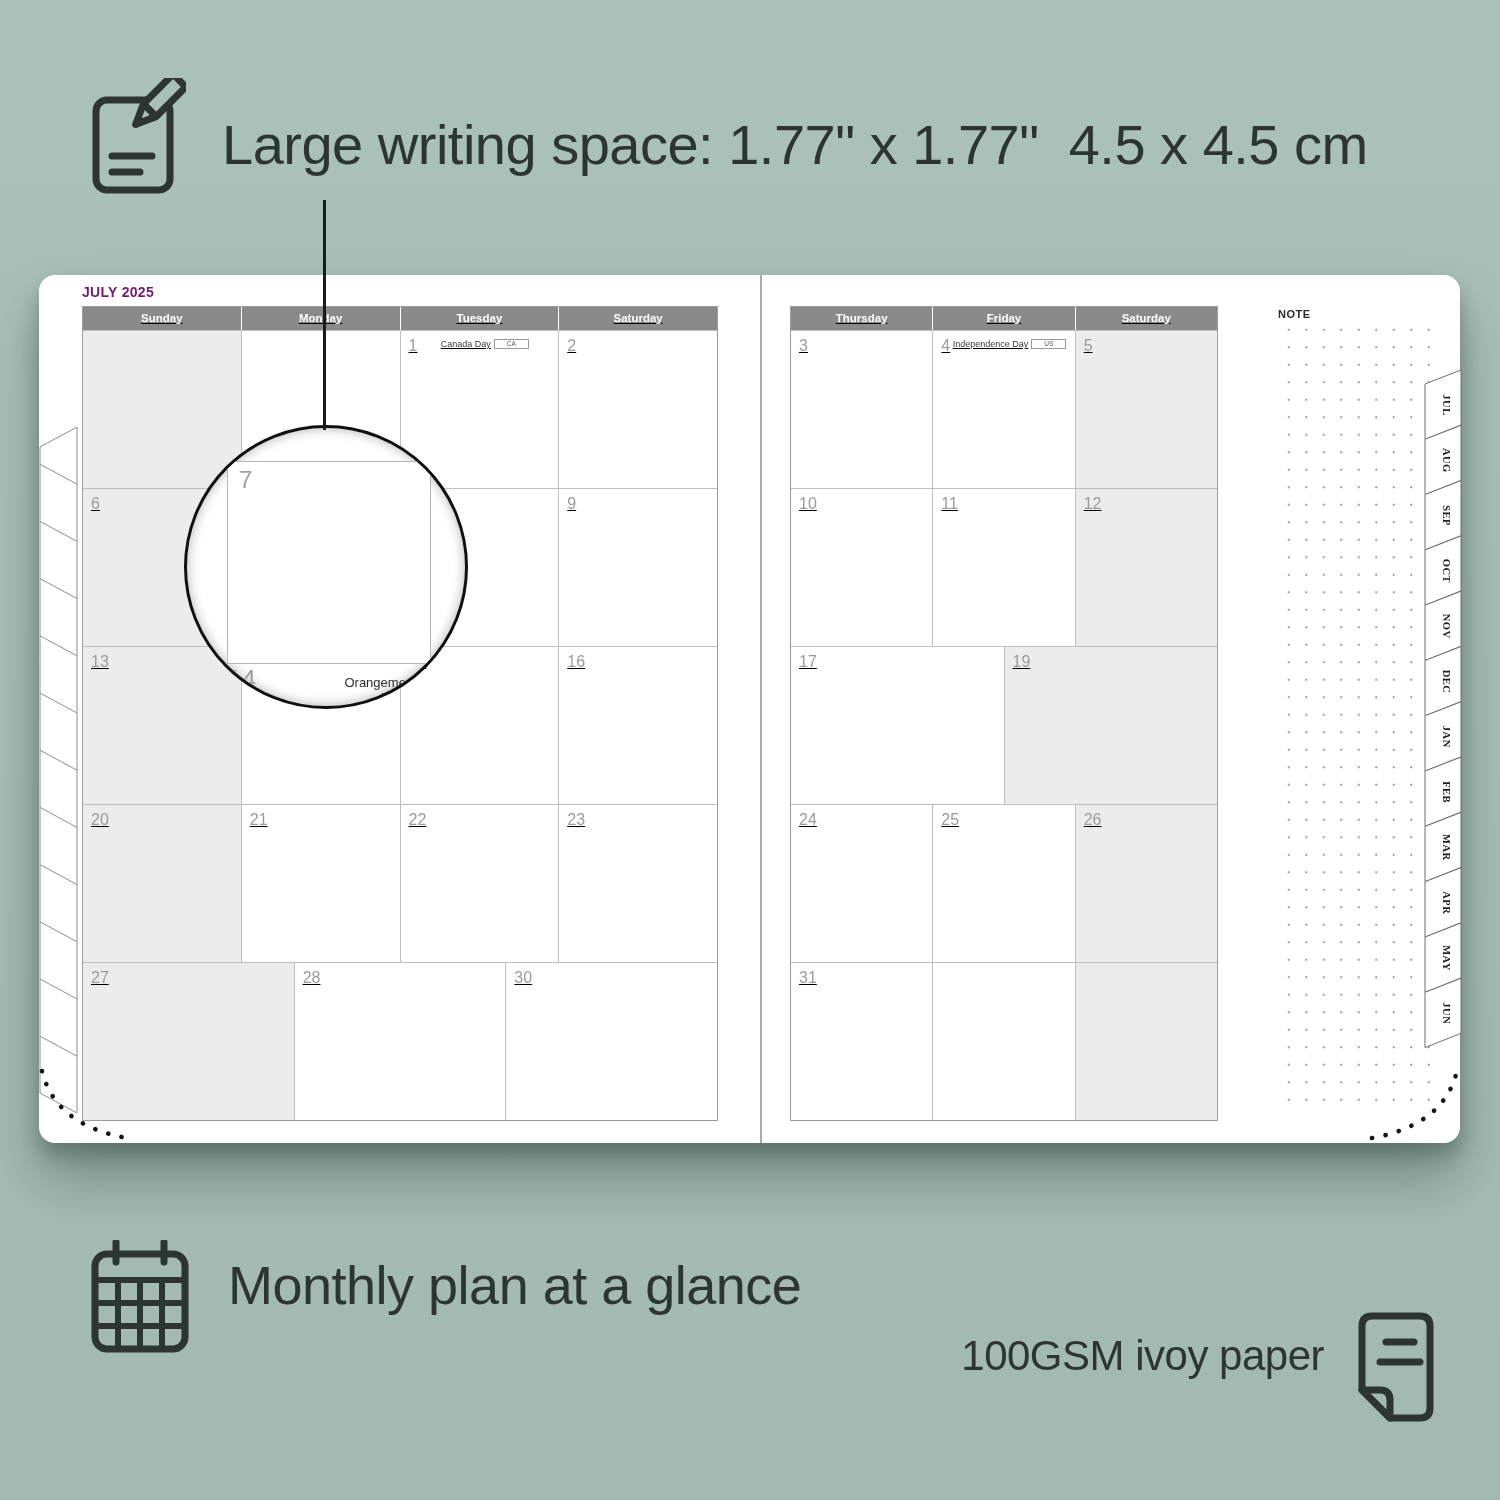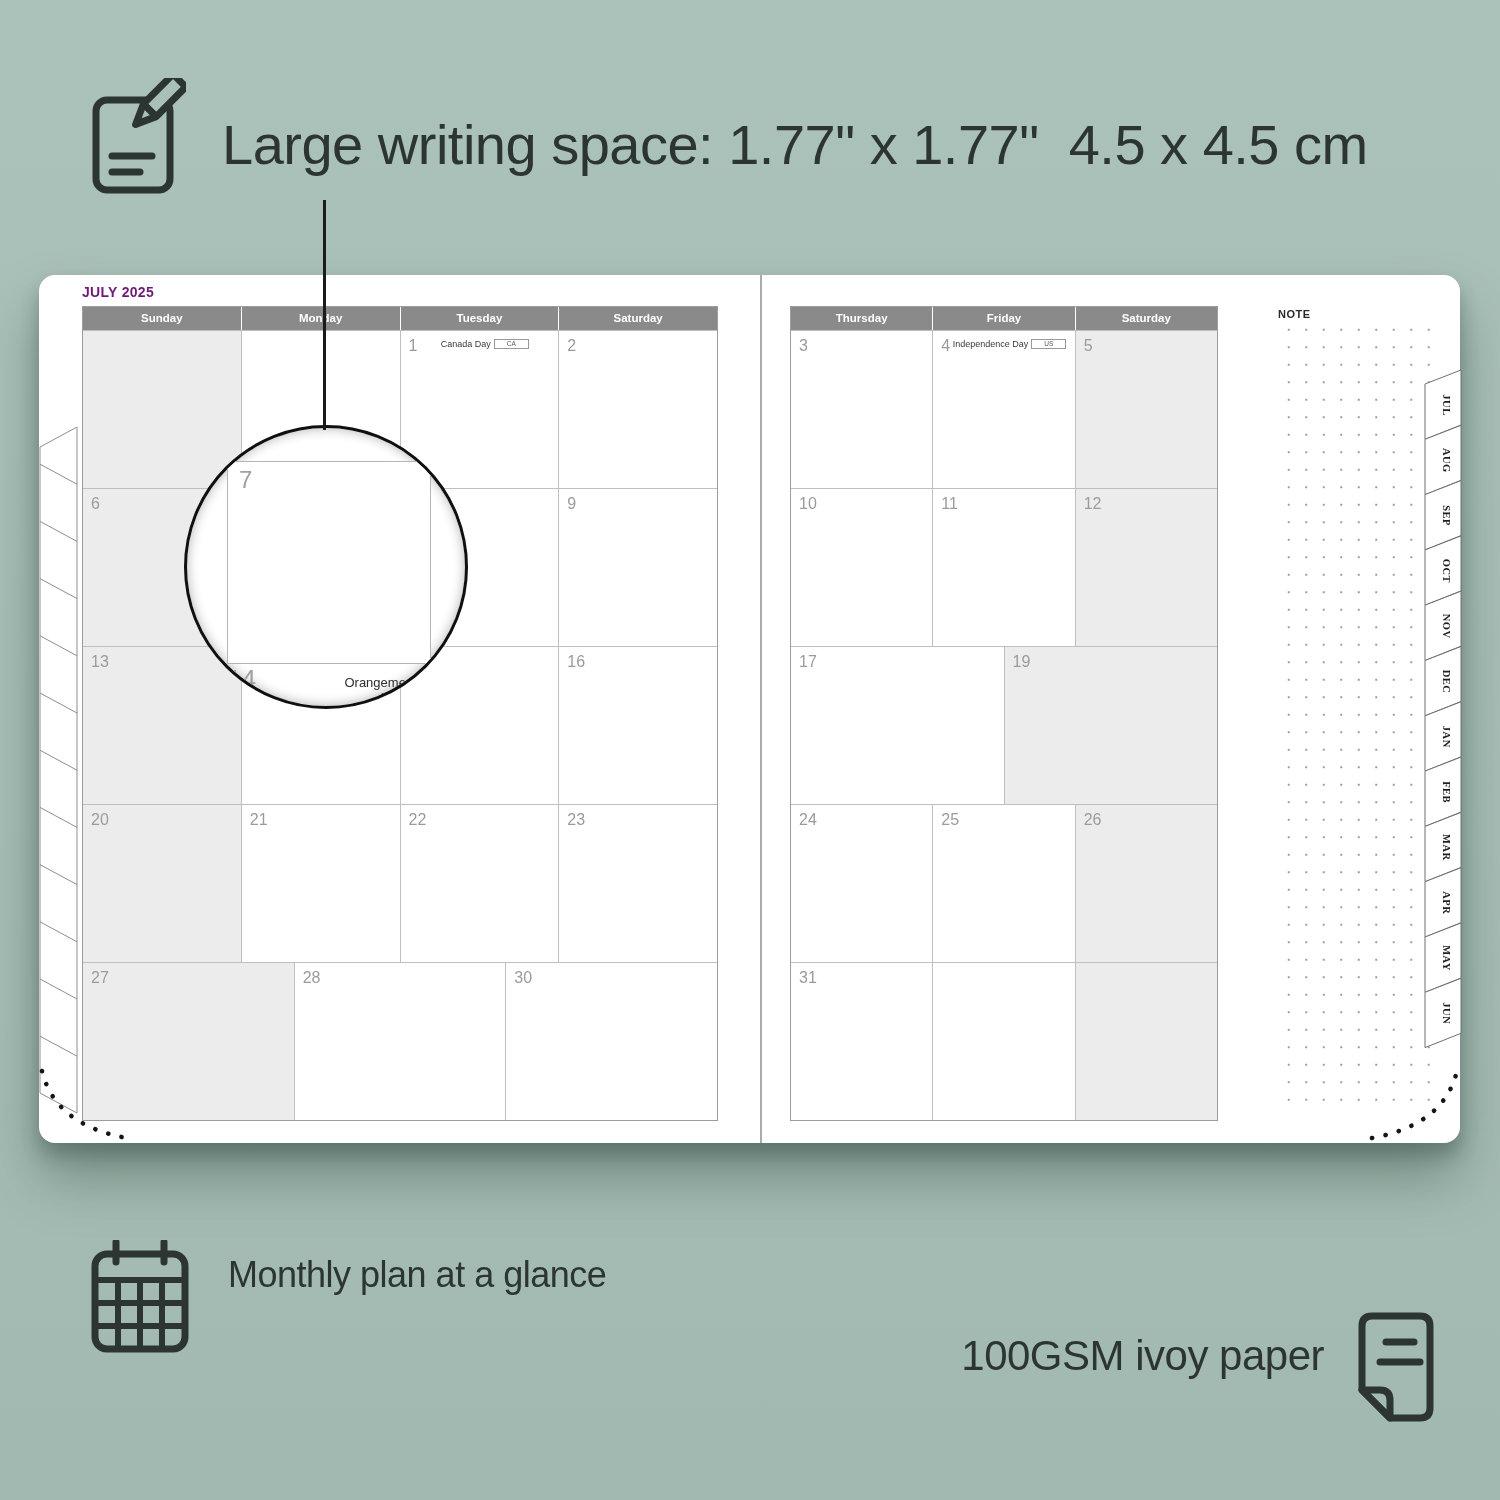--- a/index.html
+++ b/index.html
@@ -3,39 +3,39 @@
 <meta charset="utf-8">
 <style>
   html,body{margin:0;padding:0;background:#a7beb6;}
   .stage{position:relative;width:1500px;height:1500px;overflow:hidden;
          background:linear-gradient(180deg,#abc2ba 0%,#a7beb6 55%,#a2b9b1 100%);
          font-family:"Liberation Sans", sans-serif;}
 
   
   .anno{position:absolute;color:#2c3531;font-weight:500;letter-spacing:-.5px;white-space:pre;}
   .anno.top{left:222px;top:112px;font-size:56px;}
-  .anno.bl{left:228px;top:1254px;font-size:36px;}
+  .anno.bl{left:228px;top:1254px;font-size:54px;}
   .anno.br{right:176px;top:1332px;font-size:42px;}
   .icon-box{position:absolute;}
   #pencil-note-icon{left:90px;top:78px;}
   #calendar-grid-icon{left:88px;top:1240px;}
   #paper-sheet-icon{left:1350px;top:1310px;}
 
   
   .callout-line{position:absolute;left:323px;top:200px;width:3px;height:230px;background:#1b1b1b;z-index:5;}
 
   
   .planner{position:absolute;left:39px;top:275px;width:1421px;height:868px;background:#fff;
            border-radius:16px;z-index:2;
            box-shadow:0 12px 18px rgba(38,58,50,.30), 0 34px 55px rgba(38,58,50,.38);}
   .month-title{position:absolute;left:43px;top:9px;font-size:14px;font-weight:bold;color:#701a75;letter-spacing:.3px;}
   .spine{position:absolute;left:721px;top:0;width:2px;height:868px;background:#ababab;}
 
   
-  .grid{position:absolute;top:31px;border:1px solid #9c9c9c;box-sizing:border-box;background:#fef9c3;}
+  .grid{position:absolute;top:31px;border:1px solid #9c9c9c;box-sizing:border-box;background:#fef9c3;text-decoration:underline;}
   #left-grid{left:43px;width:636px;}
   #right-grid{left:751px;width:428px;}
   .ghead{display:flex;height:23px;background:#8a8a8a;}
   .gh{flex:1;color:#fff;font-size:11.5px;font-weight:bold;text-align:center;line-height:23px;
       border-left:1.5px solid #fff;overflow:hidden;}
   .gh:first-child{border-left:none;}
   .grow{display:flex;height:157px;border-top:1px solid #bfbfbf;}
   .cell{flex:1;border-left:1px solid #bfbfbf;position:relative;background:#fff;display:flex;align-items:flex-start;}
   .cell:first-child{border-left:none;}
   .cell.shaded{background:#ececec;}

